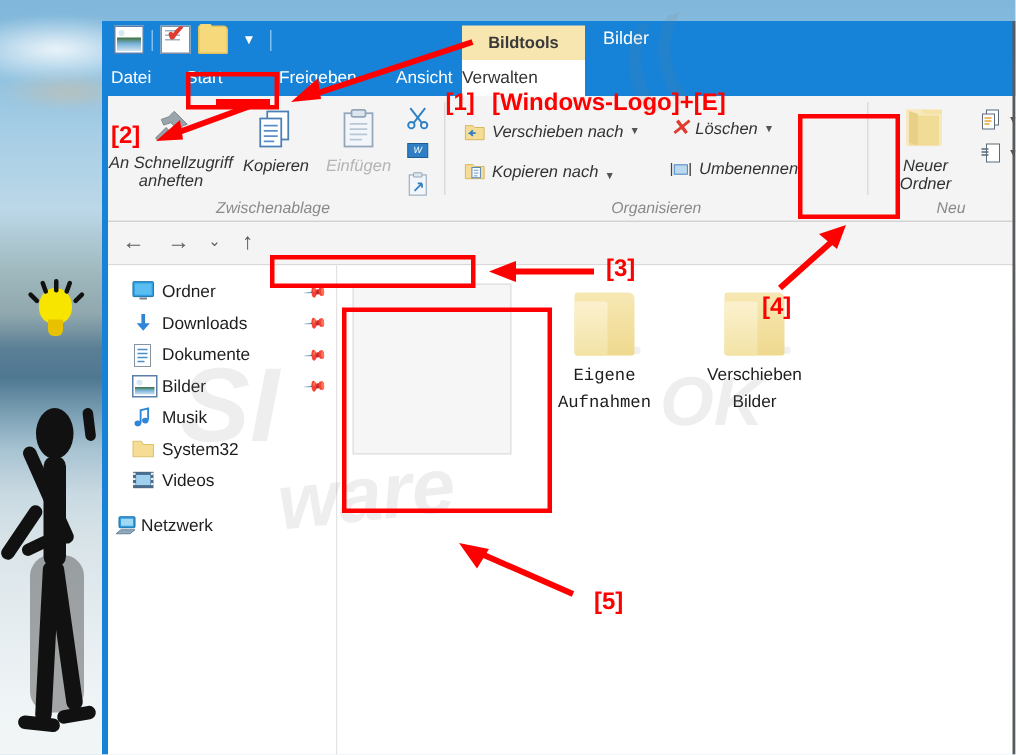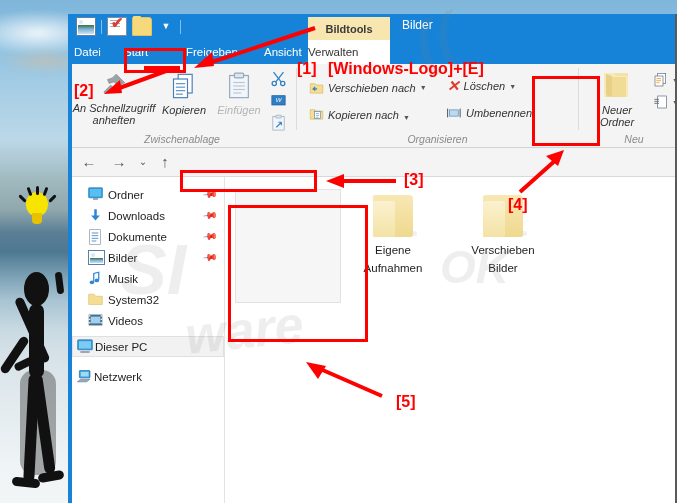--- a/index.html
+++ b/index.html
@@ -431,49 +431,39 @@
                 <rect x="1" y="13" width="2.5" height="2"></rect>
                 <rect x="18.5" y="3" width="2.5" height="2"></rect>
                 <rect x="18.5" y="8" width="2.5" height="2"></rect>
                 <rect x="18.5" y="13" width="2.5" height="2"></rect>
               </g>
             </svg>
         </span>
         <span>Videos</span>
       </div>
 
-      <div class="navitem sel" style="margin-top:5px;">
-        <span class="navicon" style="left:4px;">
-          <svg width="16" height="15" viewBox="0 0 24 22">
-              <rect x="1" y="1" width="22" height="15" rx="1" fill="#2f9ee0" stroke="#1c6fa8"></rect>
-              <rect x="3" y="3" width="18" height="11" fill="#7fcaf2"></rect>
-              <rect x="5" y="18" width="14" height="2.5" fill="#8b99a5"></rect>
-            </svg>
-        </span>
-        <span>Dieser PC</span>
-      </div>
 
       <div class="navitem" style="margin-top:9px;">
         <span class="navicon" style="left:4px;">
           <svg width="16" height="15" viewBox="0 0 24 22">
               <rect x="5" y="2" width="16" height="11" rx="1" fill="#2f9ee0" stroke="#1c6fa8"></rect>
               <rect x="7" y="4" width="12" height="7" fill="#9fd9f5"></rect>
               <path d="M2 19l5-4h14l-5 4z" fill="#8fa8bb" stroke="#6d8496"></path>
             </svg>
         </span>
         <span>Netzwerk</span>
       </div>
     </div>
 
     <div id="content">
 
       <div class="fsel" style="left:10px;top:12px;width:104px;height:112px;"></div>
 
 
-      <div class="folder" style="left:122px;top:16px;">
+      <div class="folder" style="left:132px;top:16px;font-family:Liberation Mono, monospace;">
         <div class="foldericon">
           <div class="fo-shadow"></div>
           <div class="fo-back"></div>
           <div class="fo-front"></div>
         </div>
         <div class="fname">Eigene</div>
         <div class="fname">Aufnahmen</div>
       </div>
 
       <div class="folder" style="left:232px;top:16px;">

